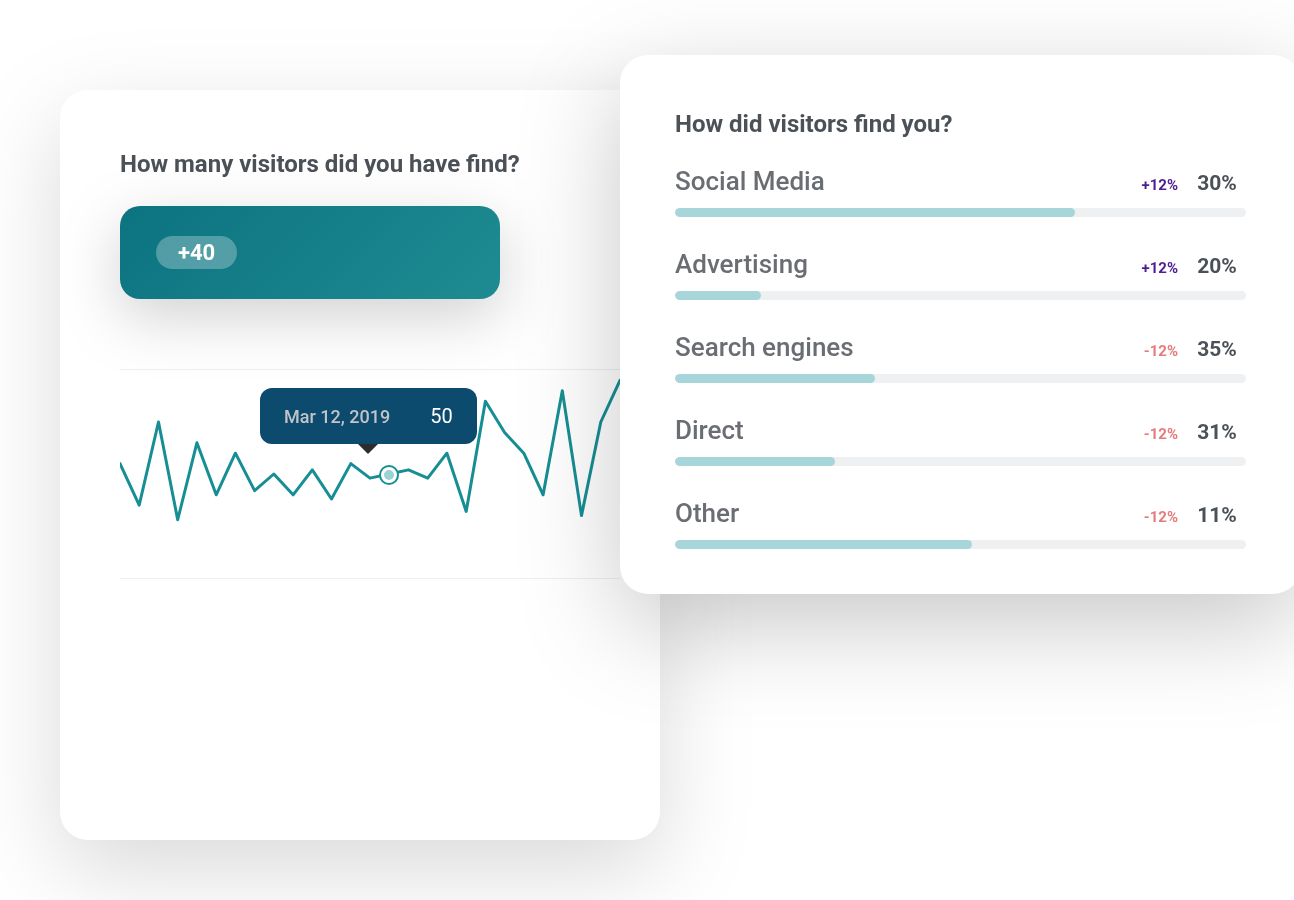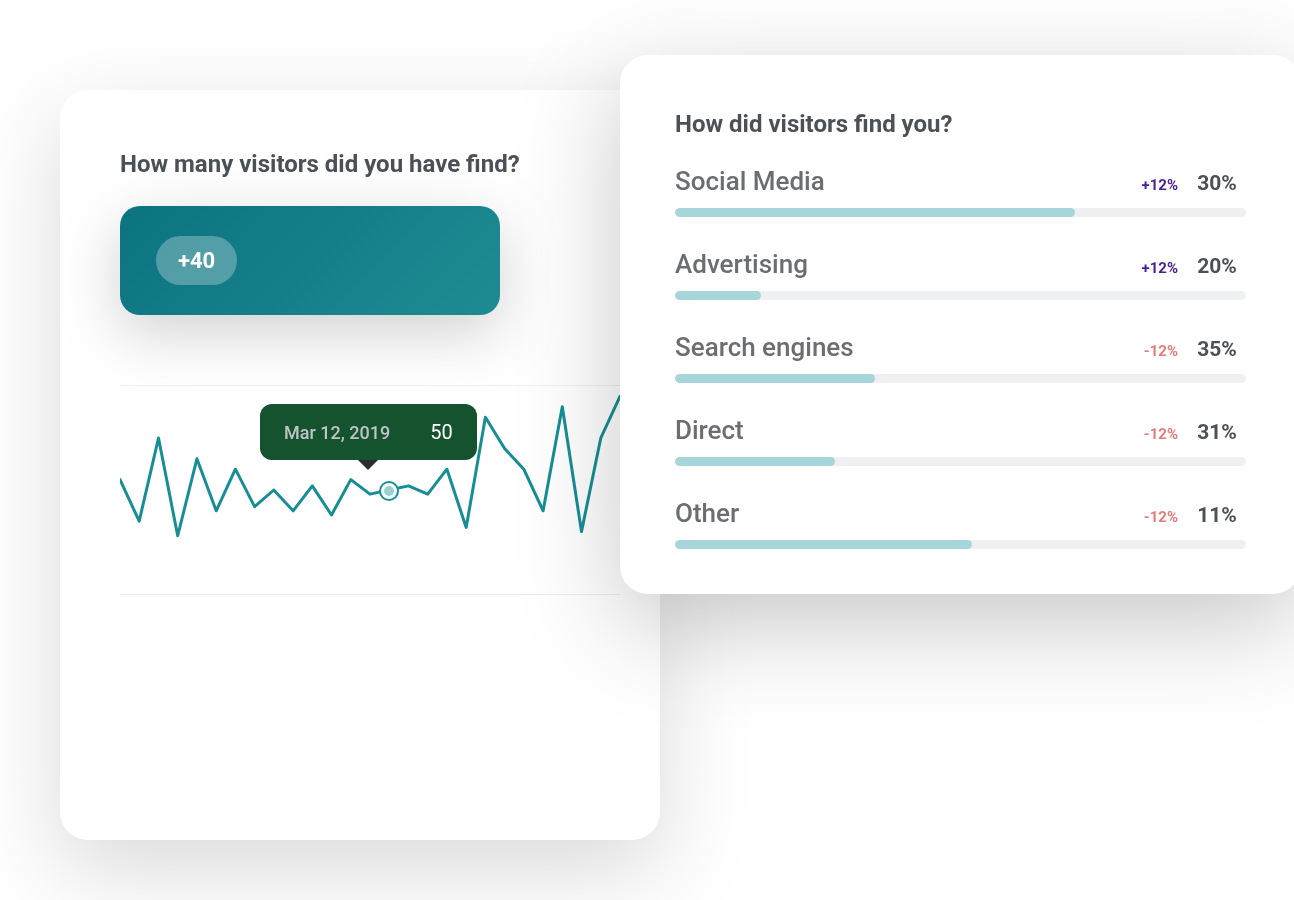--- a/index.html
+++ b/index.html
@@ -52,39 +52,39 @@
     line-height: 1.1;
     letter-spacing: 1px;
     margin: 6px 0 14px 0;
   }
   .total-block .delta {
     background: rgba(255,255,255,.28);
     color: #ffffff;
     font-size: 22px;
     font-weight: 700;
     display: inline-block;
-    padding: 12px 22px;
+    padding: 4px 22px;
     border-radius: 999px;
   }
 
   .chart-area {
     position: relative;
     margin-top: 70px;
     width: 500px;
     height: 210px;
     border-top: 1px solid #eceeef;
     border-bottom: 1px solid #eceeef;
   }
   .chart-area svg { position:absolute; left:0; top:0; width:100%; height:100%; }
 
   .tooltip {
     position: absolute;
     left: 140px;
     top: 18px;
-    background: #14532d;
+    background: #0c4a6e;
     color: #ffffff;
     border-radius: 12px;
     padding: 16px 24px;
     display: flex;
     gap: 40px;
     align-items: center;
     font-size: 18px;
   }
   .tooltip .date { color: #c0c4c8; font-weight: 500; }
   .tooltip .val  { font-weight: 400; font-size: 20px; }

